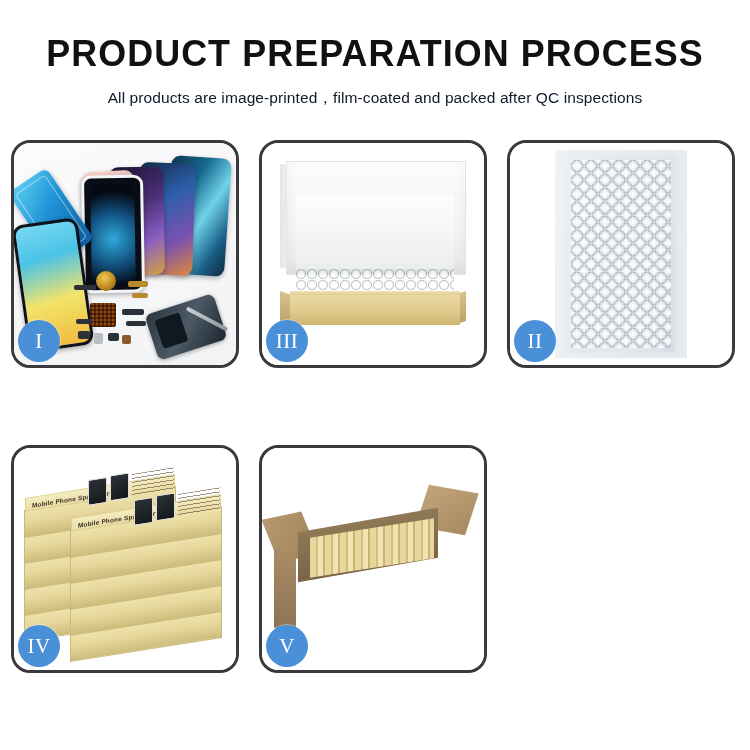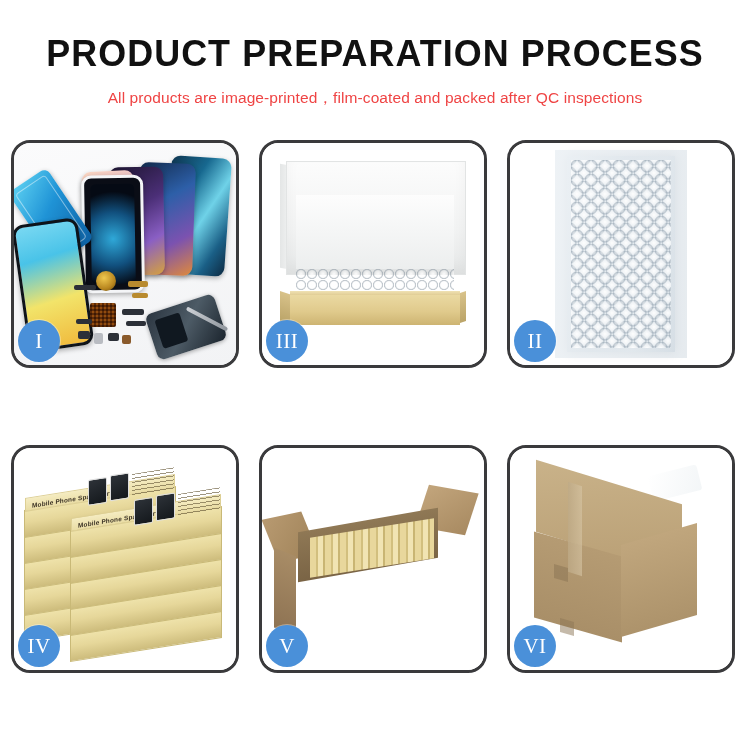--- a/index.html
+++ b/index.html
@@ -27,21 +27,21 @@
     letter-spacing: 1.1px;
     color: #111111;
     line-height: 1.1;
     transform: scaleX(0.97);
     white-space: nowrap;
   }
   .subtitle {
     font-family: "Liberation Sans", sans-serif;
     font-size: 15.5px;
     font-weight: 400;
-    color: #ef4444;
+    color: #0f172a;
     margin-top: 13px;
     letter-spacing: 0.1px;
     white-space: nowrap;
   }
 
   
   .grid {
     position: absolute;
     left: 11px;
     top: 140px;
@@ -577,26 +577,14 @@
       <div class="c5-flap-right"></div>
       <div class="c5-inner"></div>
       <div class="c5-contents"></div>
       <div class="c5-left"></div>
       <div class="c5-right"></div>
       <div class="c5-front"></div>
     </div>
     <div class="badge">V</div>
   </div>
 
-  <div class="panel">
-    <div class="panel-stage p6">
-      <div class="c6-wrapsheen"></div>
-      <div class="c6-topface"></div>
-      <div class="c6-front"></div>
-      <div class="c6-side"></div>
-      <div class="c6-tape"></div>
-      <div class="c6-tab1"></div>
-      <div class="c6-tab2"></div>
-    </div>
-    <div class="badge">VI</div>
-  </div>
 
 </div>
 
 </body></html>

